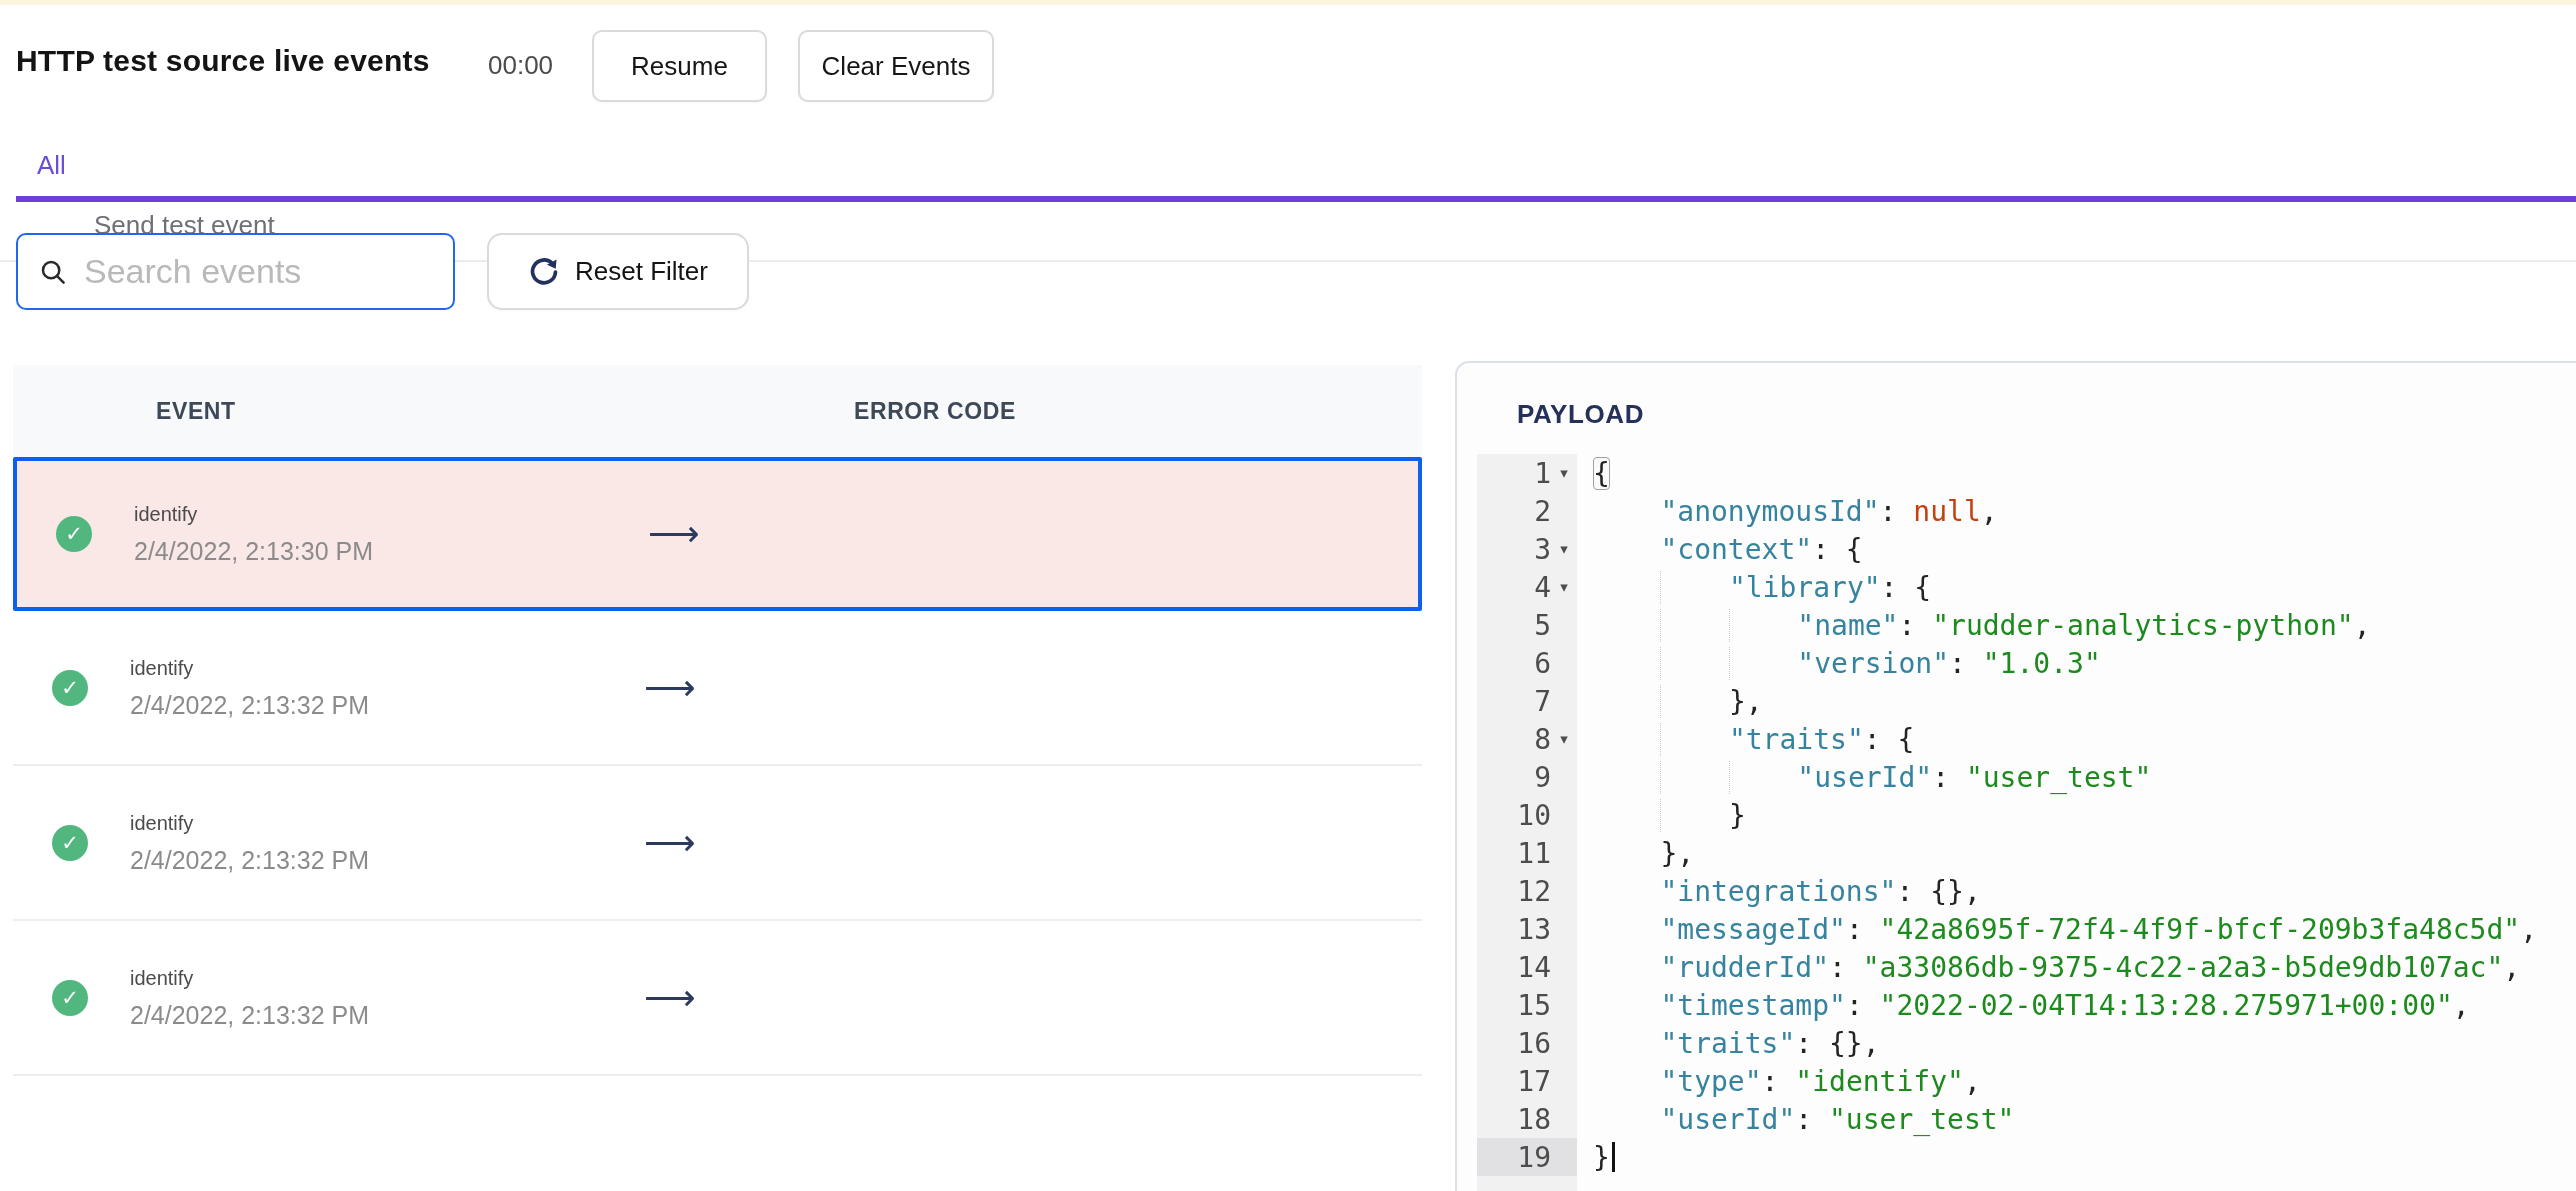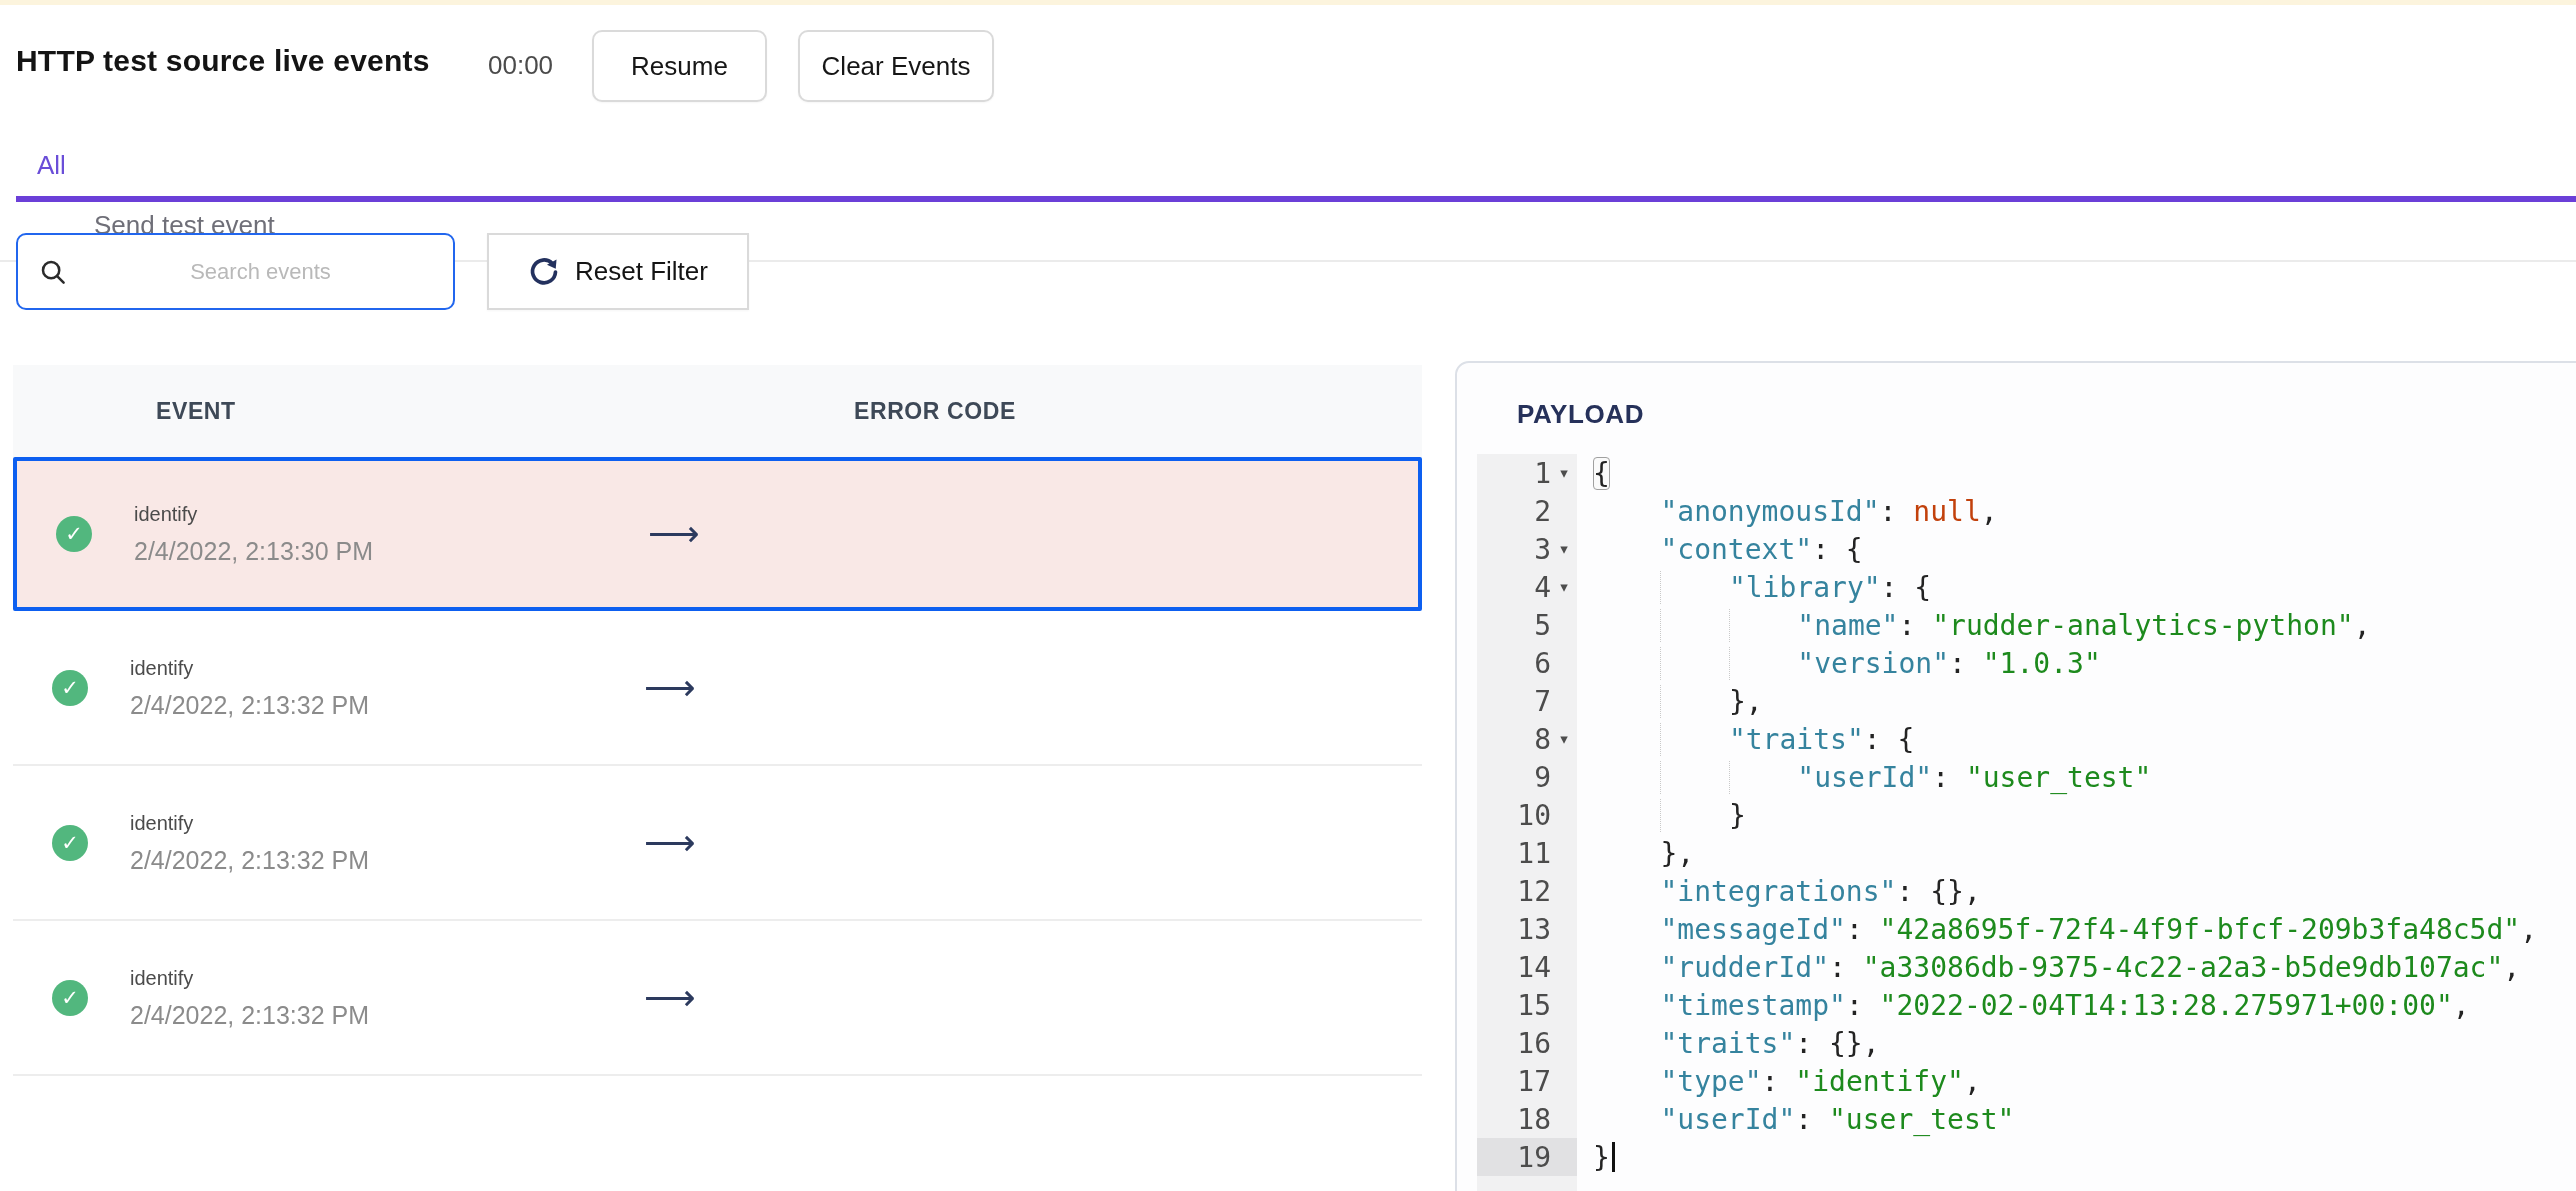--- a/index.html
+++ b/index.html
@@ -21,23 +21,23 @@
   
   .tabs{position:absolute;left:0;top:140px;width:100%;border-bottom:2px solid #ebebeb;display:flex;padding-left:16px;box-sizing:border-box;flex-direction:column;}
   .tab{padding:8px 21px 14px 21px;font-size:26px;color:#6f6f78;cursor:pointer;margin-bottom:-2px;border-bottom:6px solid transparent;line-height:34px;}
   .tab + .tab{margin-left:57px;}
   .tab.active{color:#6a4ed8;border-bottom-color:#6b3fd8;}
 
   
   .search{position:absolute;left:16px;top:233px;width:439px;height:77px;border:2px solid #2166ee;border-radius:10px;
           box-sizing:border-box;display:flex;align-items:center;background:#fff;}
   .search svg{margin-left:20px;flex:none;}
-  .search input{border:none;outline:none;margin-left:21px;font-family:inherit;font-size:22px;color:#333;width:339px;background:transparent;text-align:center;}
+  .search input{border:none;outline:none;margin-left:14px;font-family:inherit;font-size:34px;color:#333;width:339px;background:transparent;}
   .search input::placeholder{color:#b9b9b9;}
-  .btn-reset{position:absolute;left:487px;top:233px;width:262px;height:77px;background:#fff;border:2px solid #dadada;border-radius:0;
+  .btn-reset{position:absolute;left:487px;top:233px;width:262px;height:77px;background:#fff;border:2px solid #dadada;border-radius:15px;
              display:flex;align-items:center;justify-content:center;gap:15px;font-family:inherit;font-size:26px;color:#141414;cursor:pointer;
              box-shadow:0 1px 2px rgba(0,0,0,.04);}
 
   
   .etable{position:absolute;left:13px;top:365px;width:1409px;}
   .thead{position:relative;height:92px;background:#f8f9fa;display:flex;align-items:center;
          font-size:23px;font-weight:700;color:#3e4957;letter-spacing:0.6px;}
   .th-event{margin-left:143px;}
   .th-error{position:absolute;left:841px;}
   .row{position:relative;height:153px;border-bottom:2px solid #ededed;background:#fff;cursor:pointer;box-sizing:content-box;}

